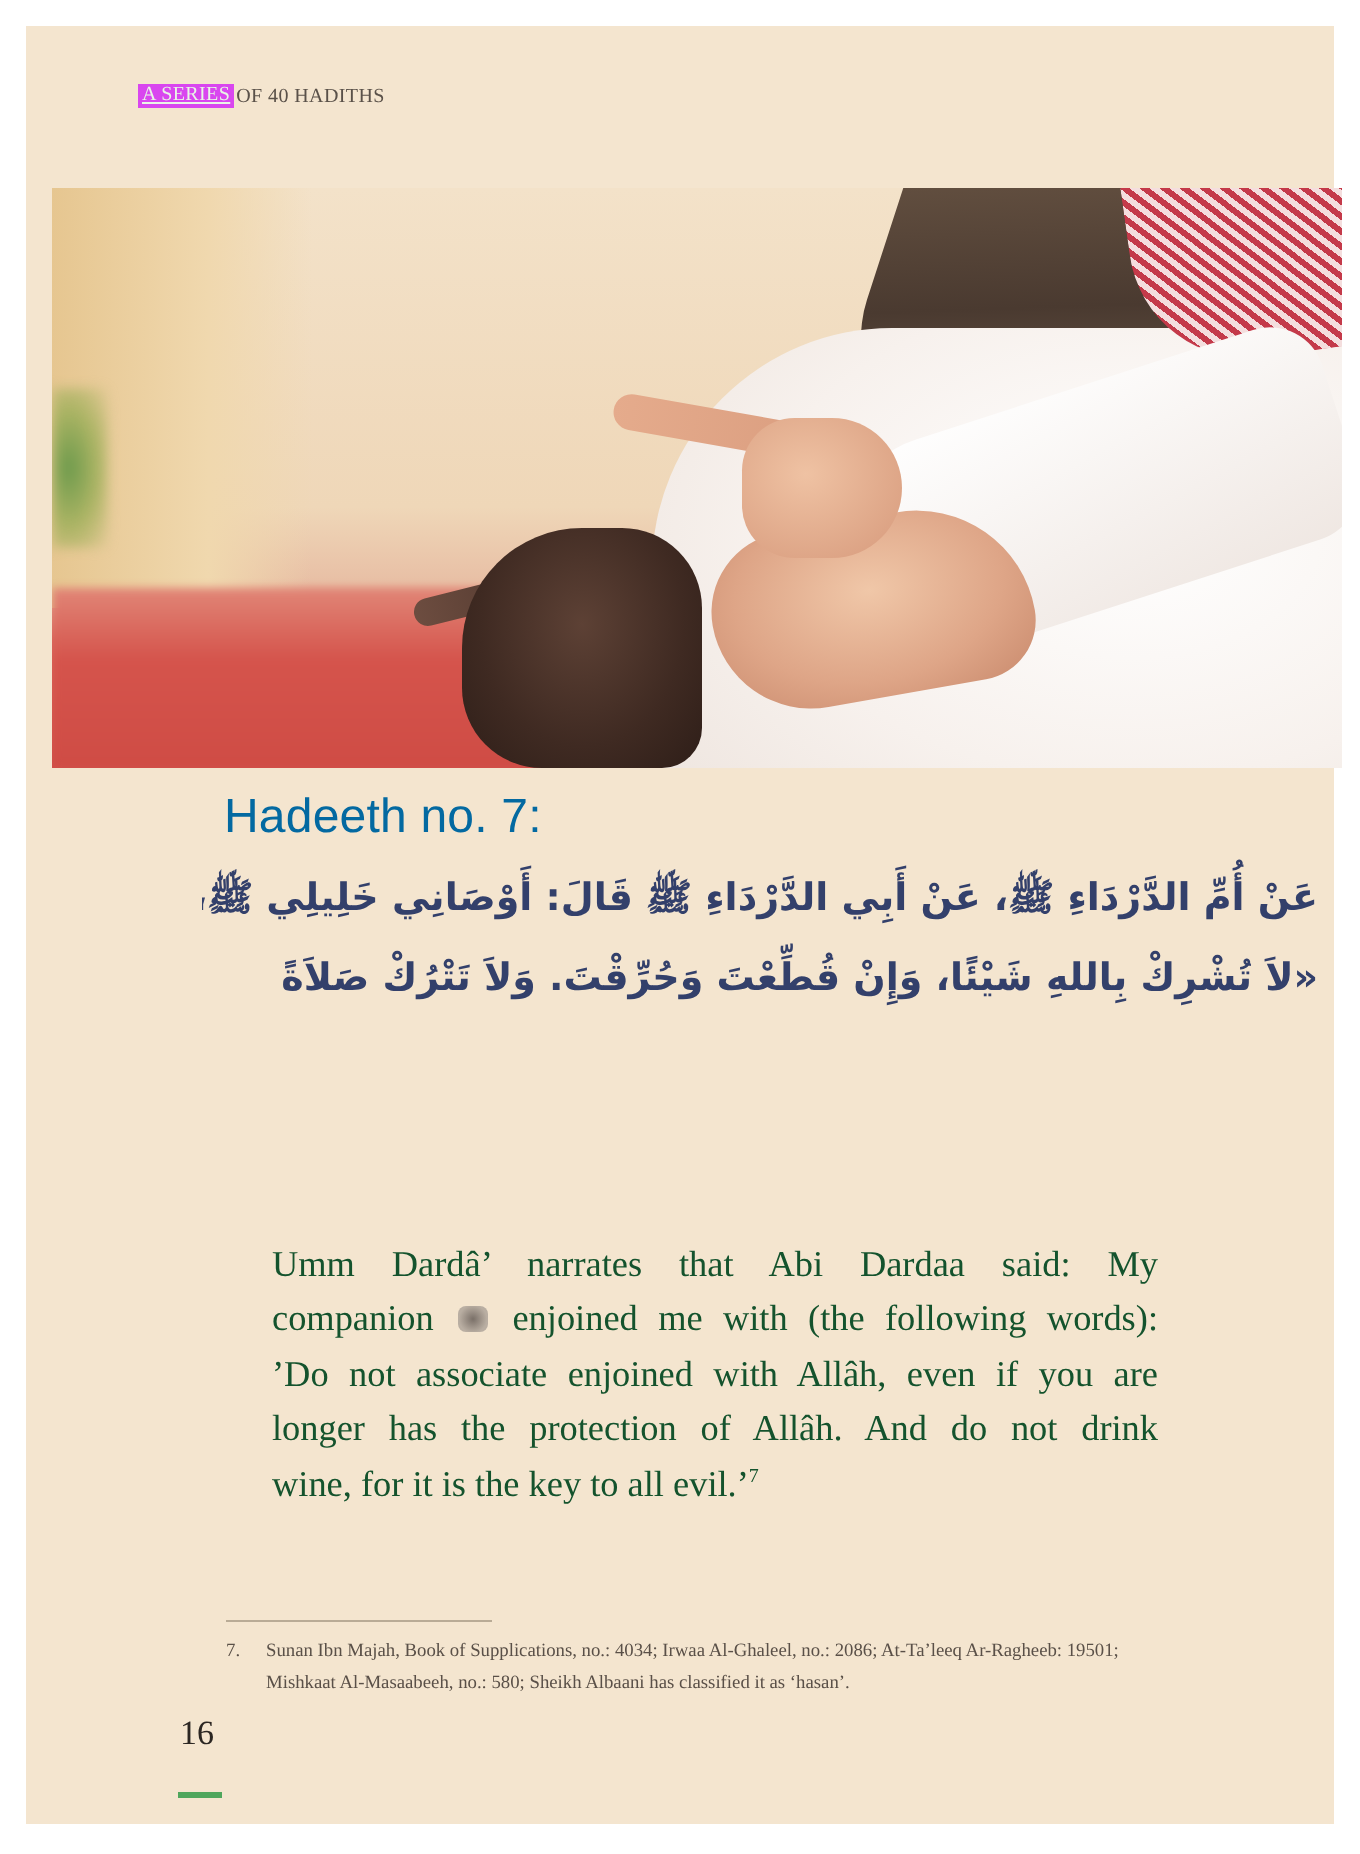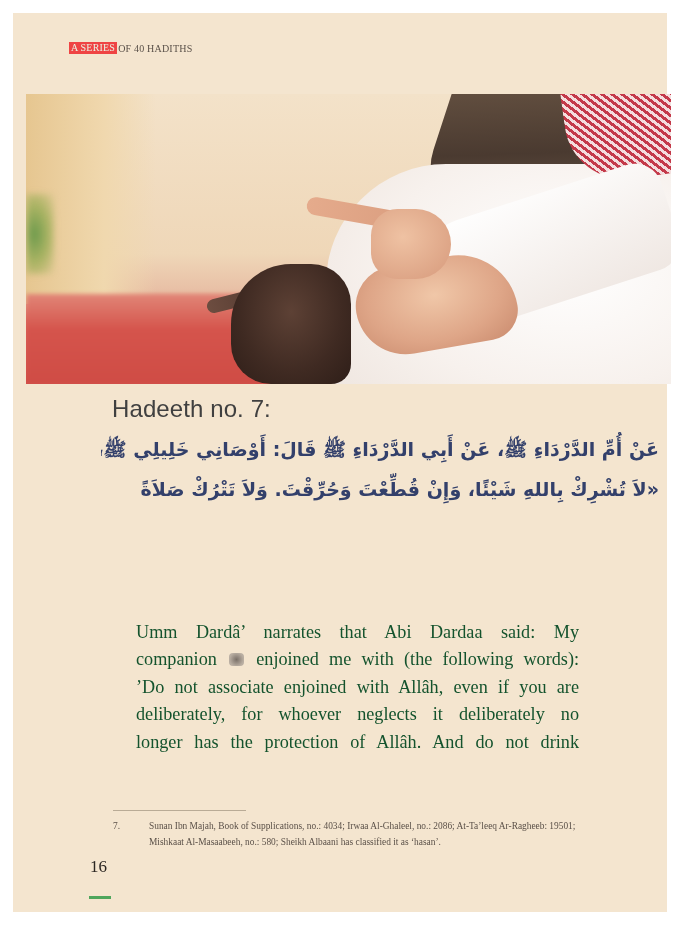--- a/index.html
+++ b/index.html
@@ -11,21 +11,21 @@
       position: absolute; left: 13px; top: 13px; width: 654px; height: 899px;
       background: #f4e5cf;
     }
     .running-head {
       position: absolute; left: 56px; top: 28px; height: 14px;
       display: flex; align-items: center;
       font-family: "Liberation Serif", serif; font-size: 10px; letter-spacing: 0.2px;
       color: #5a5149; text-transform: uppercase;
     }
     .running-head .badge {
-      background: #ef4444; color: #e9f5e6; padding: 0 2px; line-height: 12px; margin-right: 1px;
+      background: #d946ef; color: #e9f5e6; padding: 0 2px; line-height: 12px; margin-right: 1px; text-decoration: underline;
     }
     .photo {
       position: absolute; left: 13px; top: 81px; width: 645px; height: 290px;
       overflow: hidden;
       background: linear-gradient(180deg, #f3e2c9 0%, #efd7b8 55%, #e8bfa5 68%, #dc6a5e 78%, #d3524b 100%);
     }
     .photo .wall-left {
       position: absolute; left: 0; top: 0; width: 130px; height: 210px;
       background: linear-gradient(90deg, #e6c690 0%, #f0d8ae 60%, rgba(240,216,174,0) 100%);
     }
@@ -86,21 +86,21 @@
       border-radius: 10px; transform: rotate(10deg);
     }
     .photo .pointing-hand {
       position: absolute; left: 345px; top: 115px; width: 80px; height: 70px;
       background: radial-gradient(ellipse at 40% 40%, #efc2a3 0%, #d79a7c 100%);
       border-radius: 30px 40px 40px 30px;
     }
 
     .heading {
       position: absolute; left: 99px; top: 382px;
-      font-family: "Liberation Sans", sans-serif; font-size: 24px; color: #404040;
+      font-family: "Liberation Sans", sans-serif; font-size: 24px; color: #0369a1;
       letter-spacing: 0.1px;
     }
     .arabic {
       position: absolute; left: 88px; top: 416px; width: 558px;
       direction: rtl; text-align: justify; text-align-last: right;
       font-family: "DejaVu Sans", sans-serif; font-weight: bold;
       font-size: 19px; line-height: 40px; color: #33406b;
     }
     .arabic .line { display: block; white-space: nowrap; overflow: hidden; }
 
@@ -119,21 +119,21 @@
     }
 
     .fn-rule {
       position: absolute; left: 100px; top: 797px; width: 133px; height: 1px; background: #b9ab96;
     }
     .footnote {
       position: absolute; left: 100px; top: 806px; width: 480px;
       font-family: "Liberation Serif", serif; font-size: 9.4px; line-height: 15.5px; color: #5a5048;
     }
     .footnote .num { position: absolute; left: 0; top: 0; }
-    .footnote .body { margin-left: 36px; }
+    .footnote .body { margin-left: 20px; }
 
     .page-number {
       position: absolute; left: 77px; top: 844px;
       font-family: "Liberation Serif", serif; font-size: 17px; color: #2b2622; text-align: right;
     }
     .page-bar {
       position: absolute; left: 76px; top: 883px; width: 22px; height: 3px; background: #4fa65c;
     }
   </style>
 </head>
@@ -165,22 +165,22 @@
 
   <div class="arabic">
     <span class="line">عَنْ أُمِّ الدَّرْدَاءِ ﷺ، عَنْ أَبِي الدَّرْدَاءِ ﷺ قَالَ: أَوْصَانِي خَلِيلِي ﷺ، أَنْ:</span>
     <span class="line">«لاَ تُشْرِكْ بِاللهِ شَيْئًا، وَإِنْ قُطِّعْتَ وَحُرِّقْتَ. وَلاَ تَتْرُكْ صَلاَةً</span>
   </div>
 
   <div class="translation">
     <span class="line">Umm Dardâ’ narrates that Abi Dardaa said: My</span>
     <span class="line"><span>companion</span> <span class="salla"></span> <span>enjoined me with (the following words):</span></span>
     <span class="line">’Do not associate enjoined with Allâh, even if you are</span>
-    <span class="line">deliberately, for whoever neglects it deliberately no</span>
     <span class="line">longer has the protection of Allâh. And do not drink</span>
+    <span class="line last"><span>wine, for it is the key to all evil.’</span><sup>7</sup></span>
   </div>
 
   <div class="fn-rule"></div>
   <div class="footnote">
     <span class="num">7.</span>
     <div class="body">Sunan Ibn Majah, Book of Supplications, no.: 4034; Irwaa Al-Ghaleel, no.: 2086; At-Ta’leeq Ar-Ragheeb: 19501; Mishkaat Al-Masaabeeh, no.: 580; Sheikh Albaani has classified it as ‘hasan’.</div>
   </div>
 
   <div class="page-number">16</div>
   <div class="page-bar"></div>

